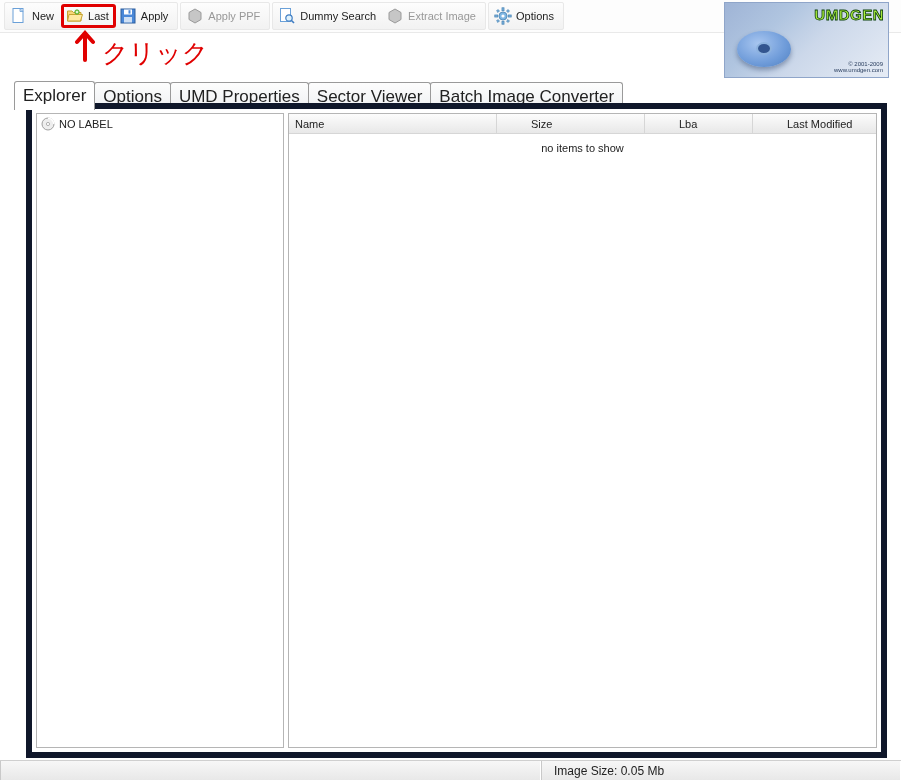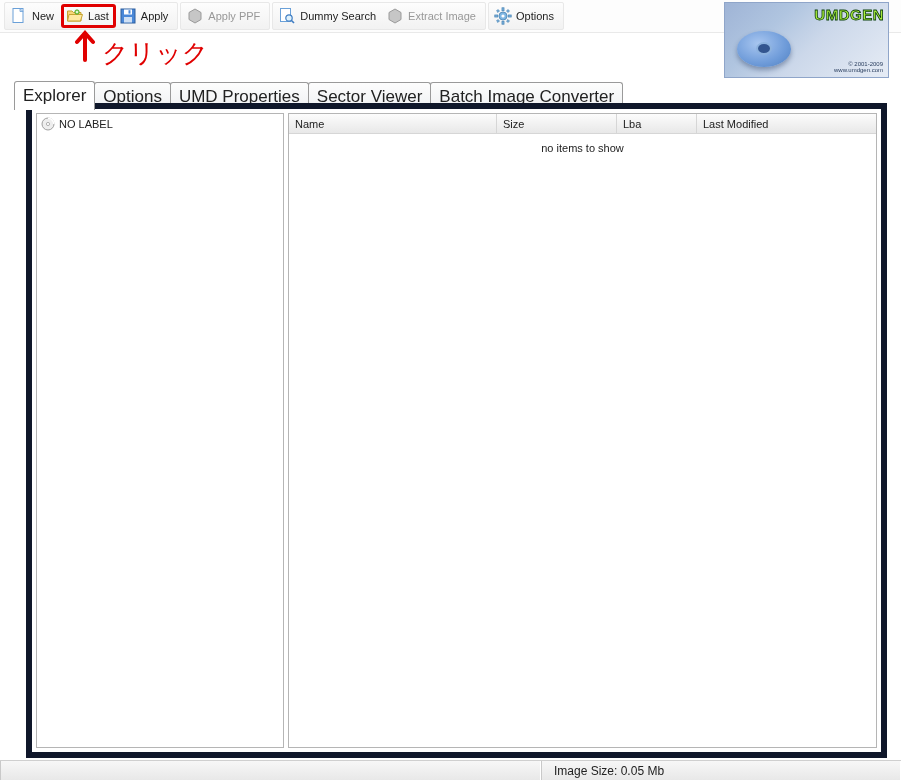--- a/index.html
+++ b/index.html
@@ -171,20 +171,21 @@
     display: flex;
     flex-direction: column;
   }
   .list-head {
     display: flex;
     height: 20px;
     background: linear-gradient(#fcfcfc, #e8e8e8);
     border-bottom: 1px solid #d6d6d6;
     font-size: 11px;
     color: #222;
+    gap: 28px;
   }
   .list-head .col {
     display: flex;
     align-items: center;
     padding: 0 6px;
     border-right: 1px solid #d6d6d6;
   }
   .col-name { width: 208px; }
   .col-size { width: 120px; }
   .col-lba  { width: 80px; }

